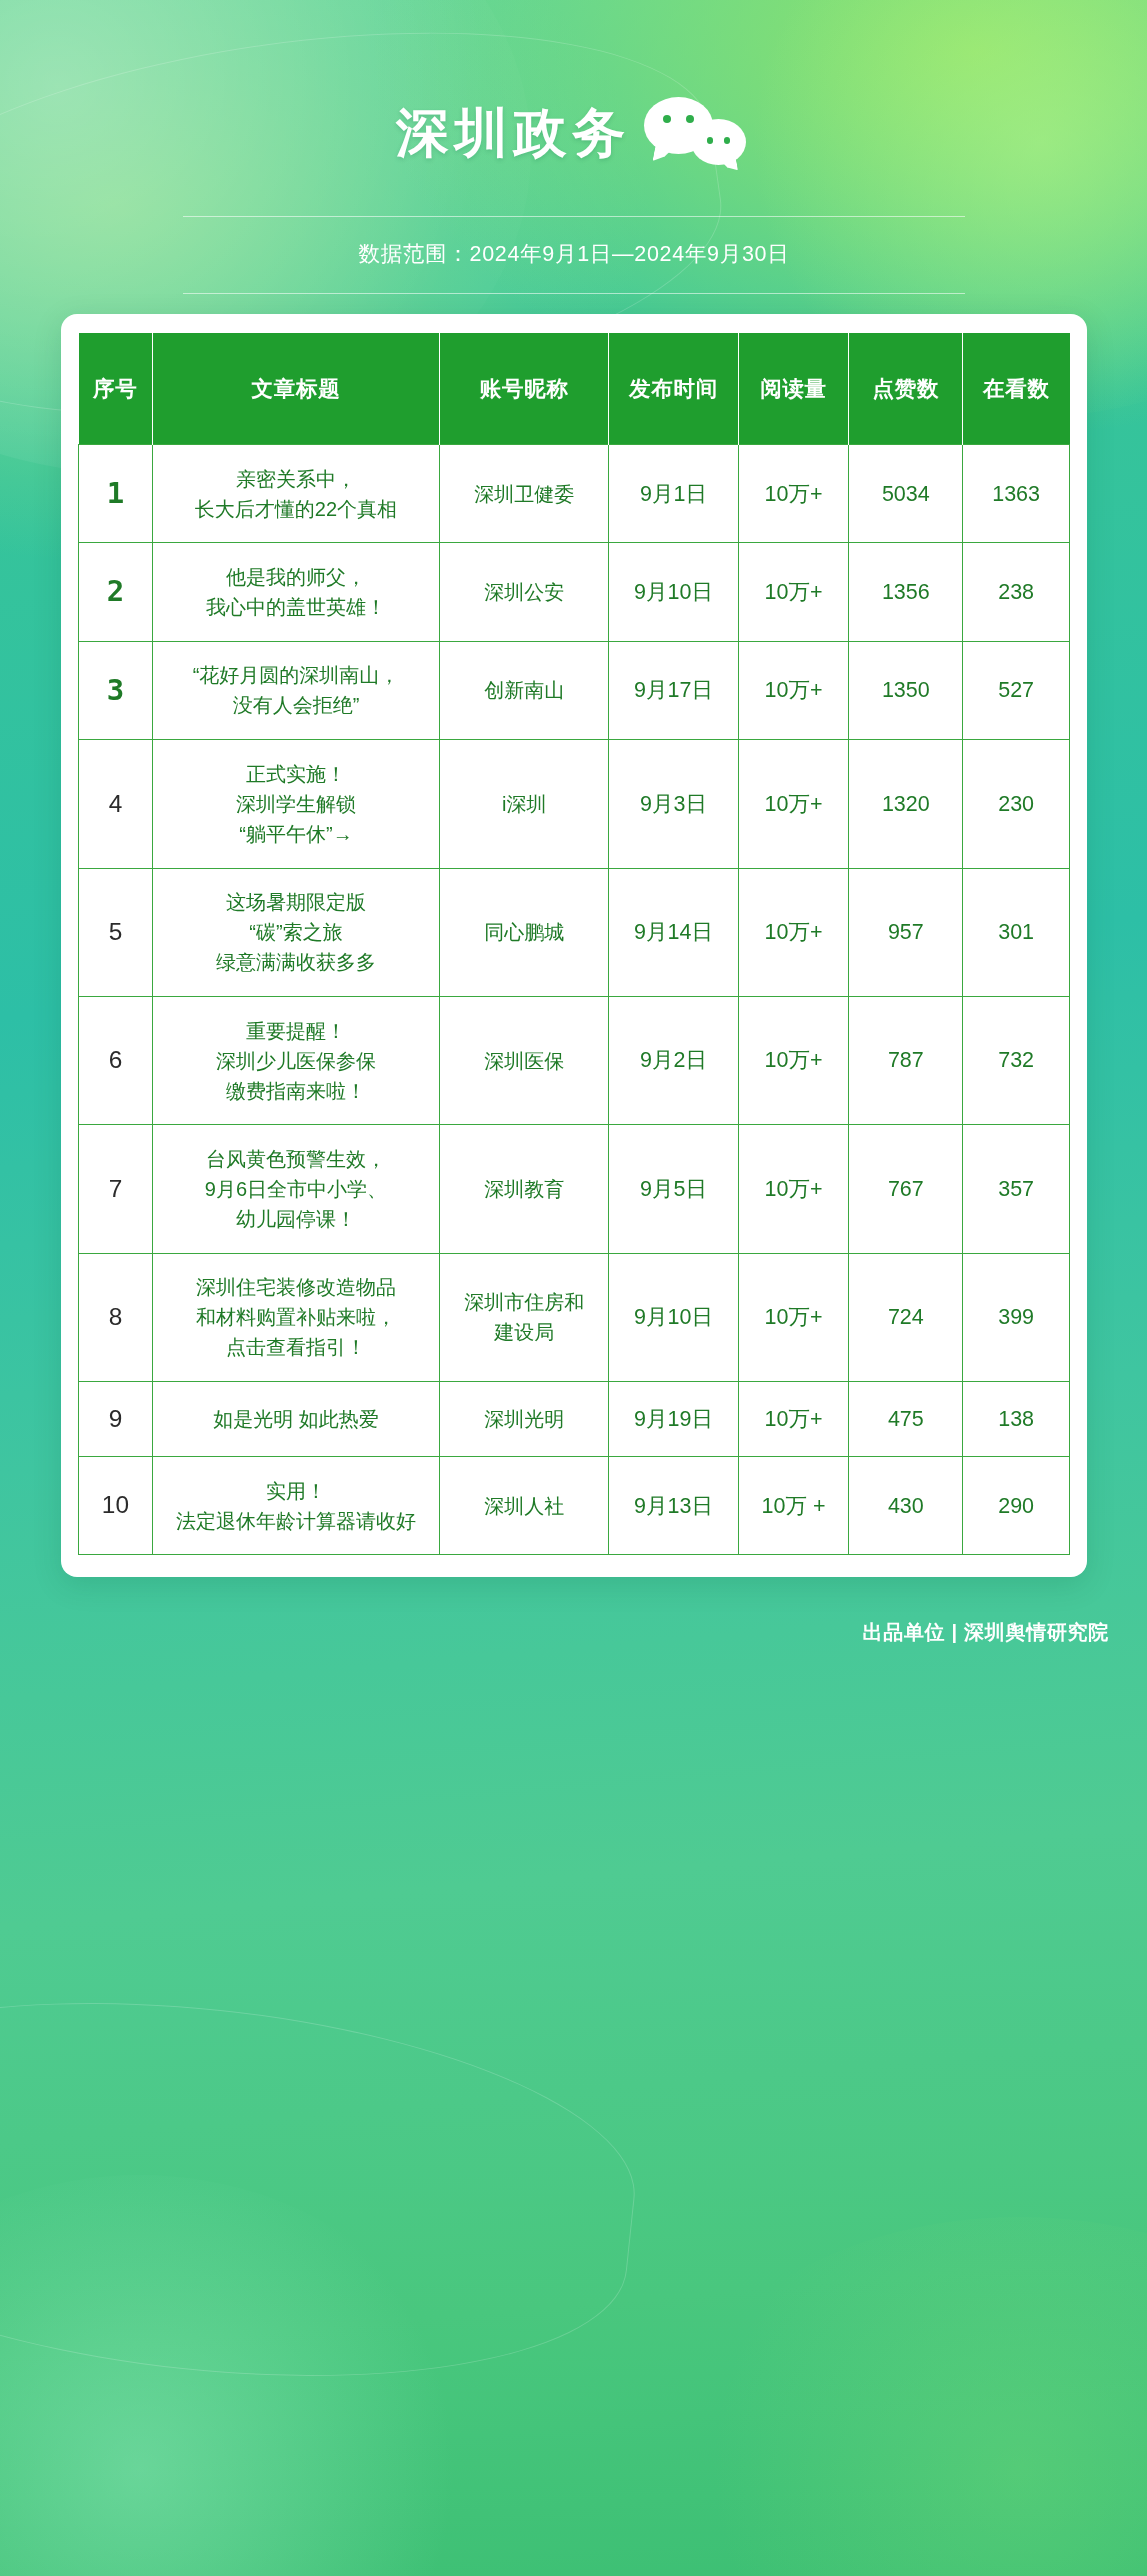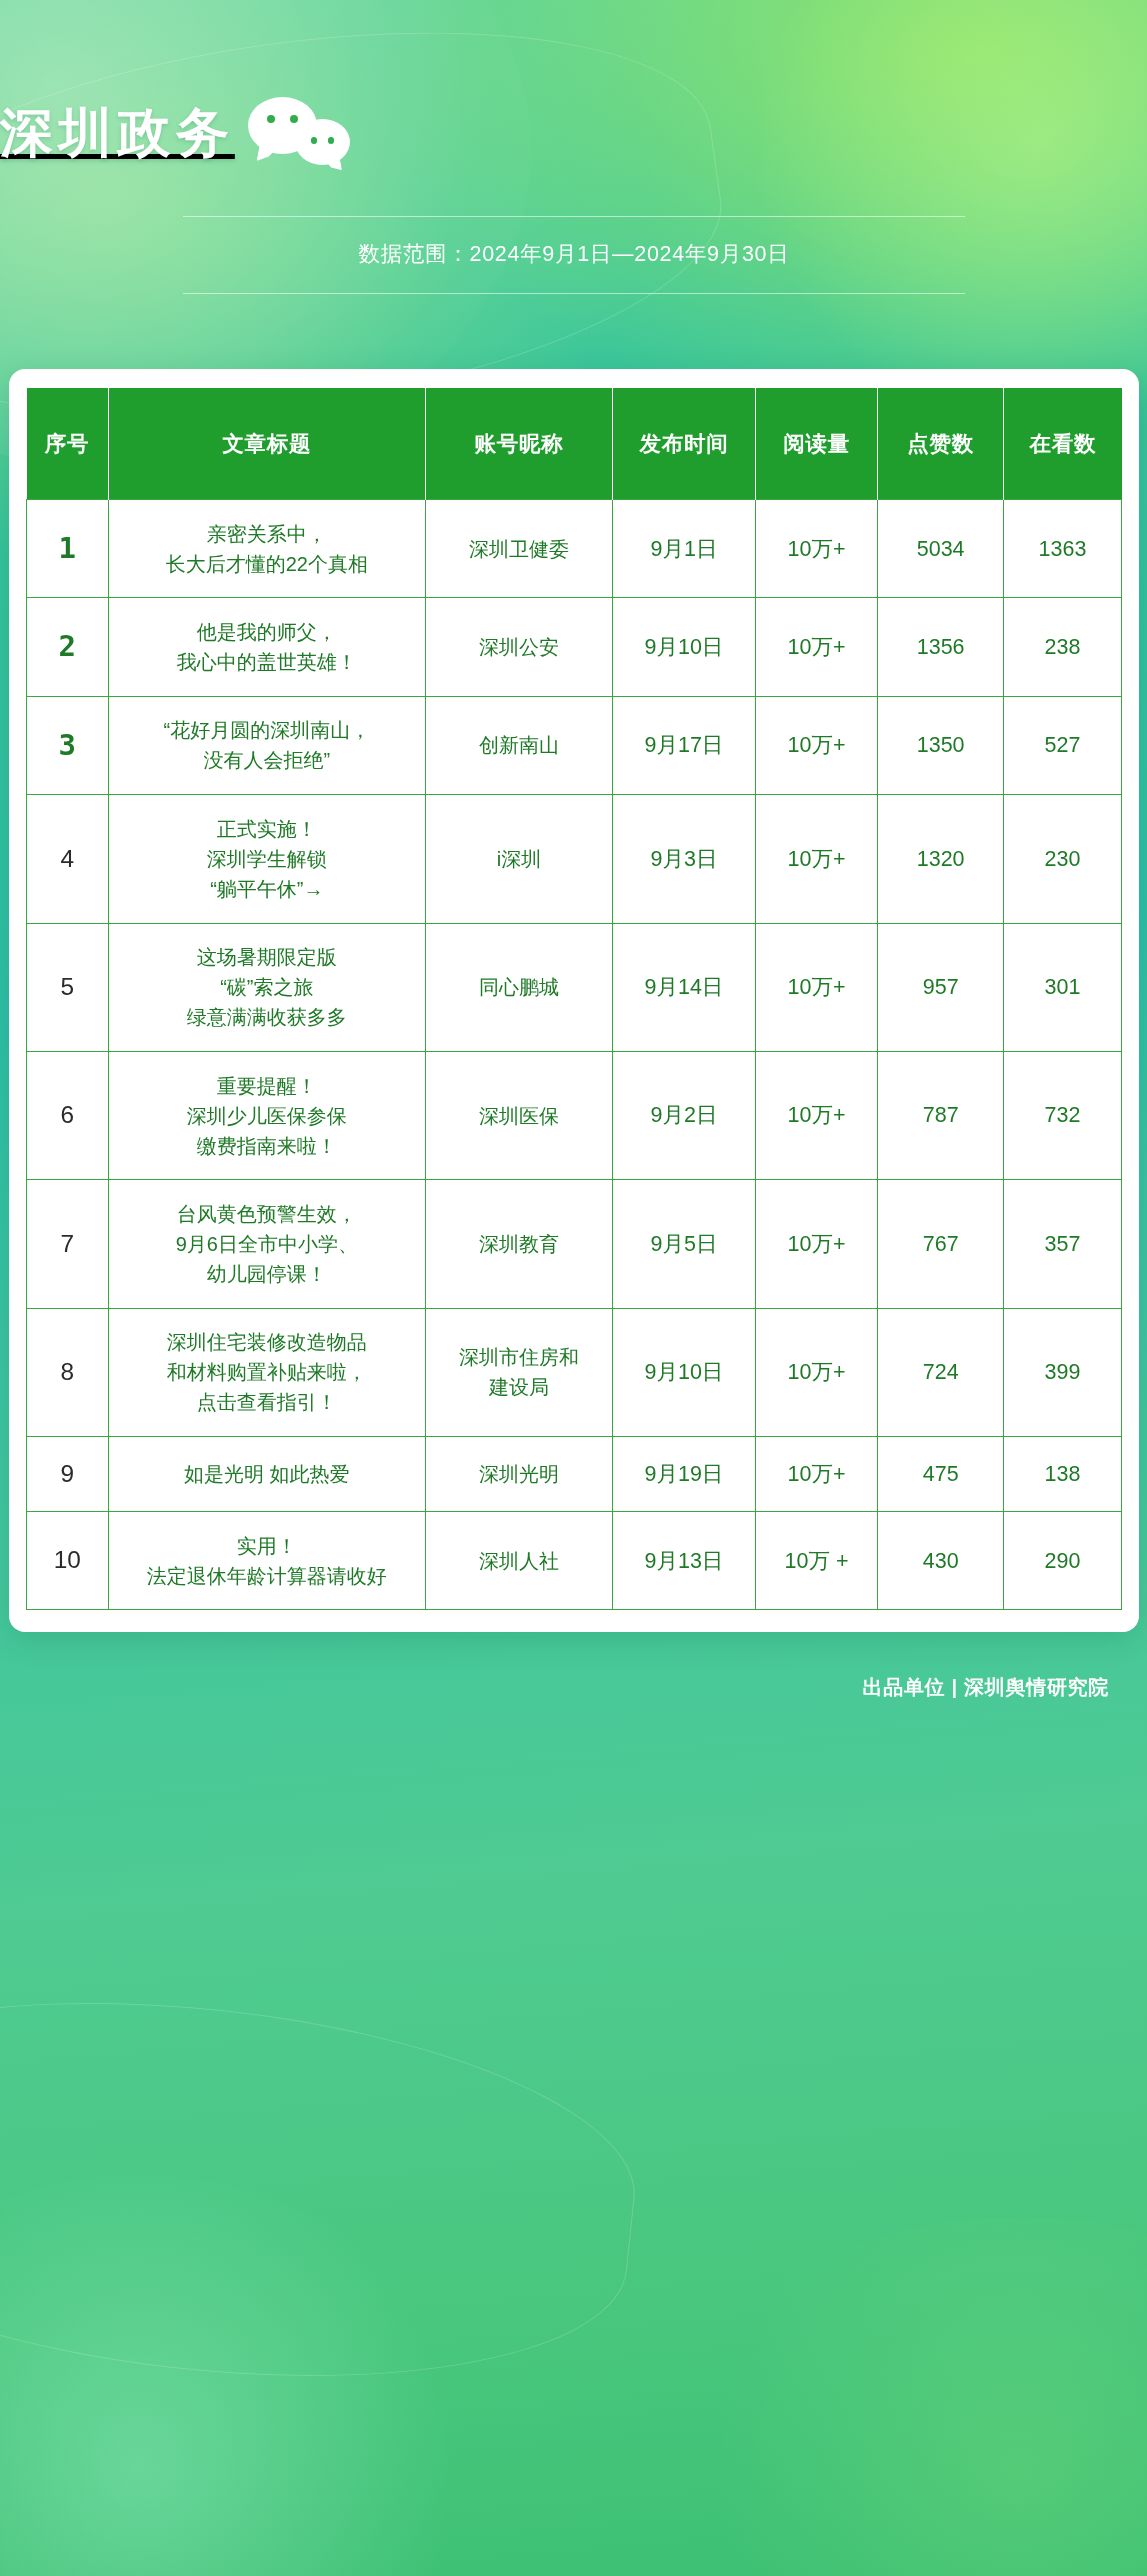--- a/index.html
+++ b/index.html
@@ -69,23 +69,22 @@
   
   .header {
     position: relative;
     padding-top: 93px;
     text-align: center;
     z-index: 5;
   }
   .title-row {
     display: flex;
     align-items: center;
-    justify-content: flex-start;
+    justify-content: center;
     gap: 13px;
-    text-decoration: underline;
   }
   .title-main {
     font-size: 53px;
     font-weight: bold;
     color: #ffffff;
     letter-spacing: 5.7px;
     line-height: 1;
     text-shadow: 0 2.2px 4.3px rgba(0,90,60,0.18);
   }
   .wechat-logo {
@@ -164,22 +163,22 @@
     font-size: 21.5px;
     color: #ffffff;
     line-height: 1.75;
     letter-spacing: 0.7px;
   }
 
   
   .card {
     position: relative;
     z-index: 5;
-    margin: 75px auto 0;
-    width: 1130px;
+    margin: 20px auto 0;
+    width: 1026px;
     background: #ffffff;
     border-radius: 16px;
     box-shadow: 0 7.2px 29px rgba(0,80,50,0.15);
     padding: 18.7px 17px 21.5px;
     box-sizing: border-box;
   }
   table {
     width: 100%;
     border-collapse: collapse;
     table-layout: fixed;

